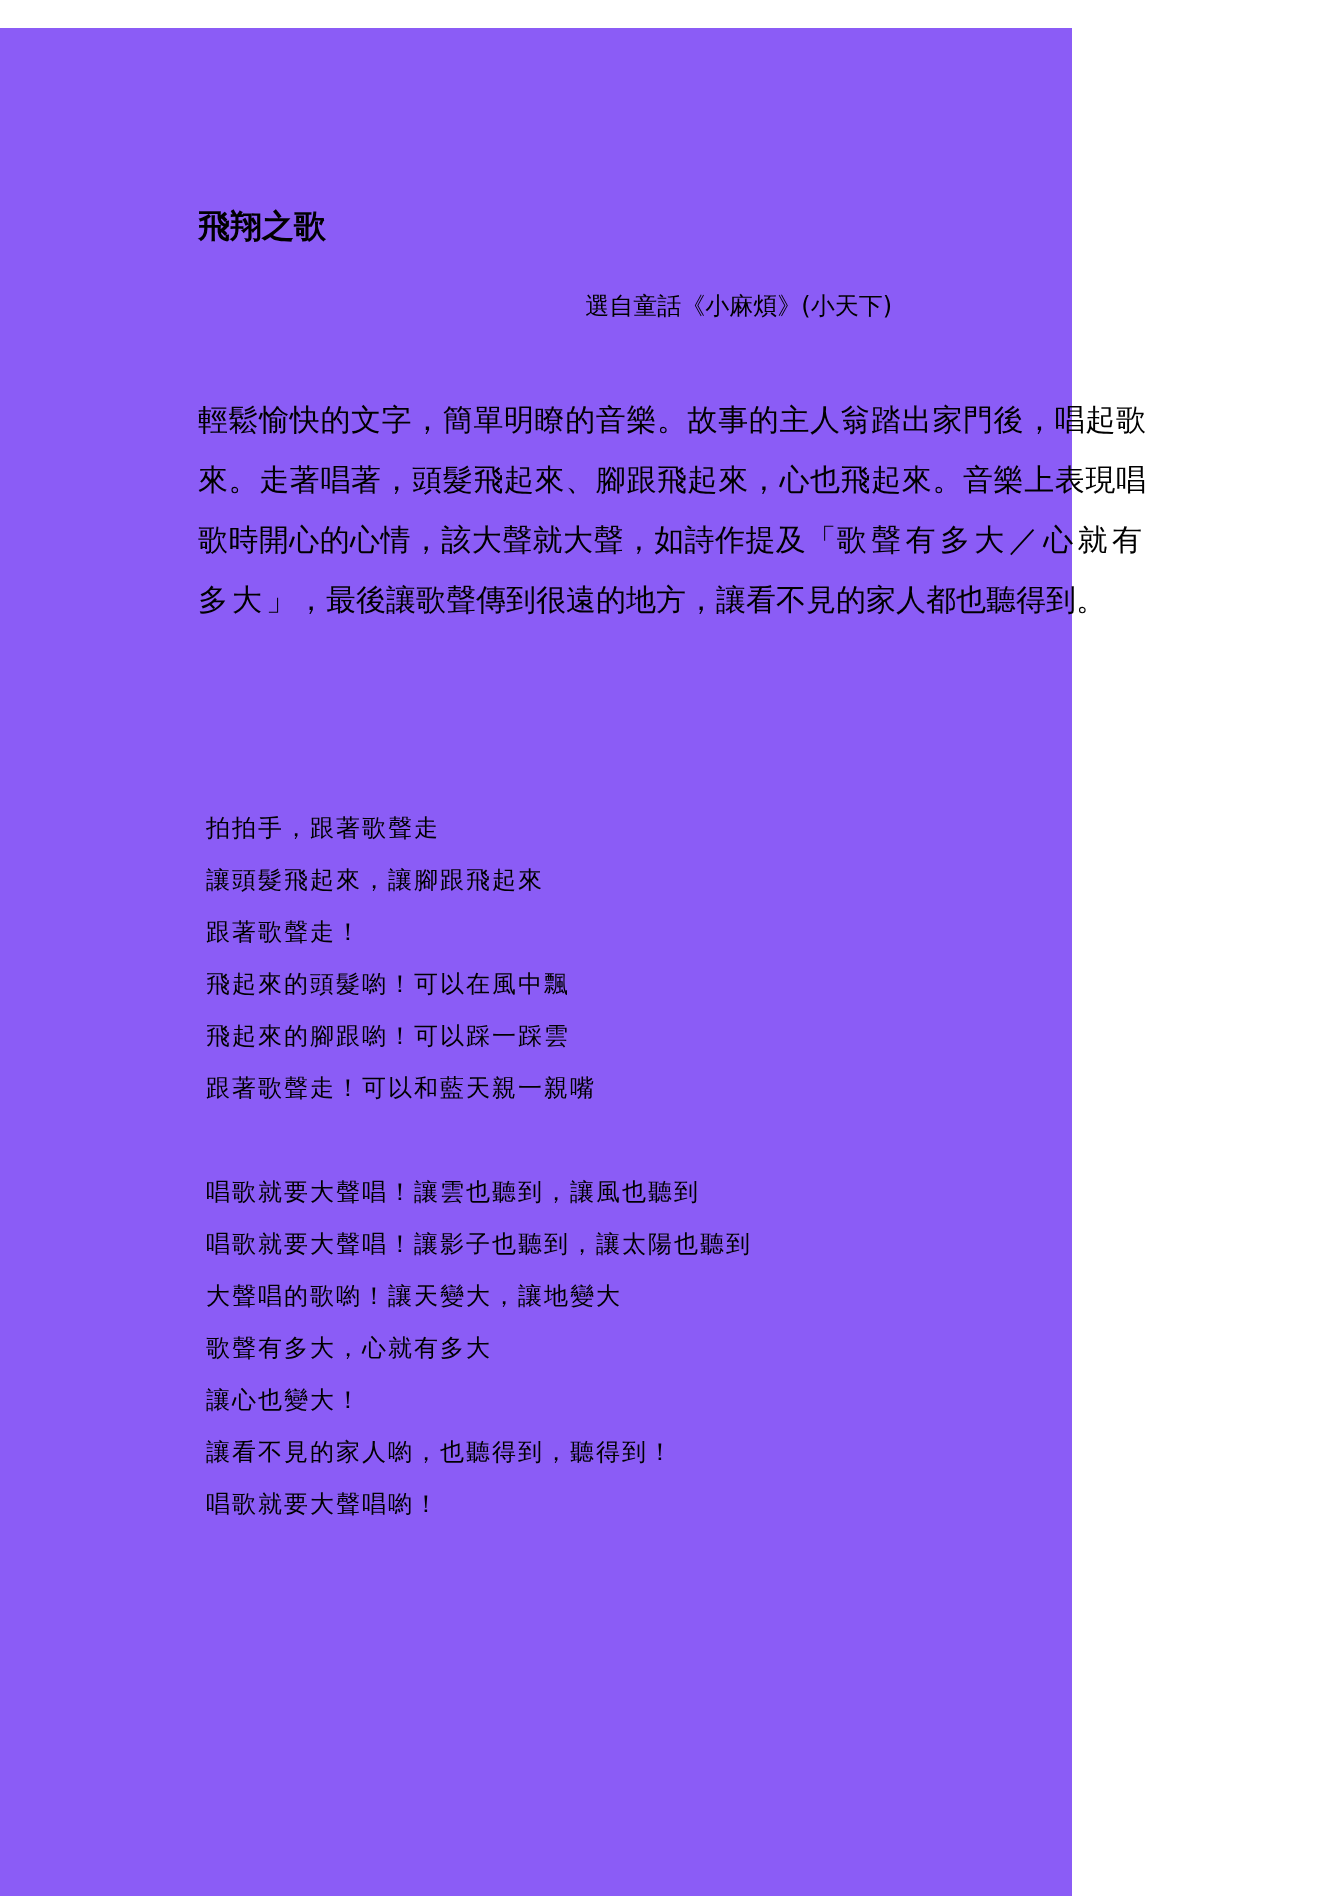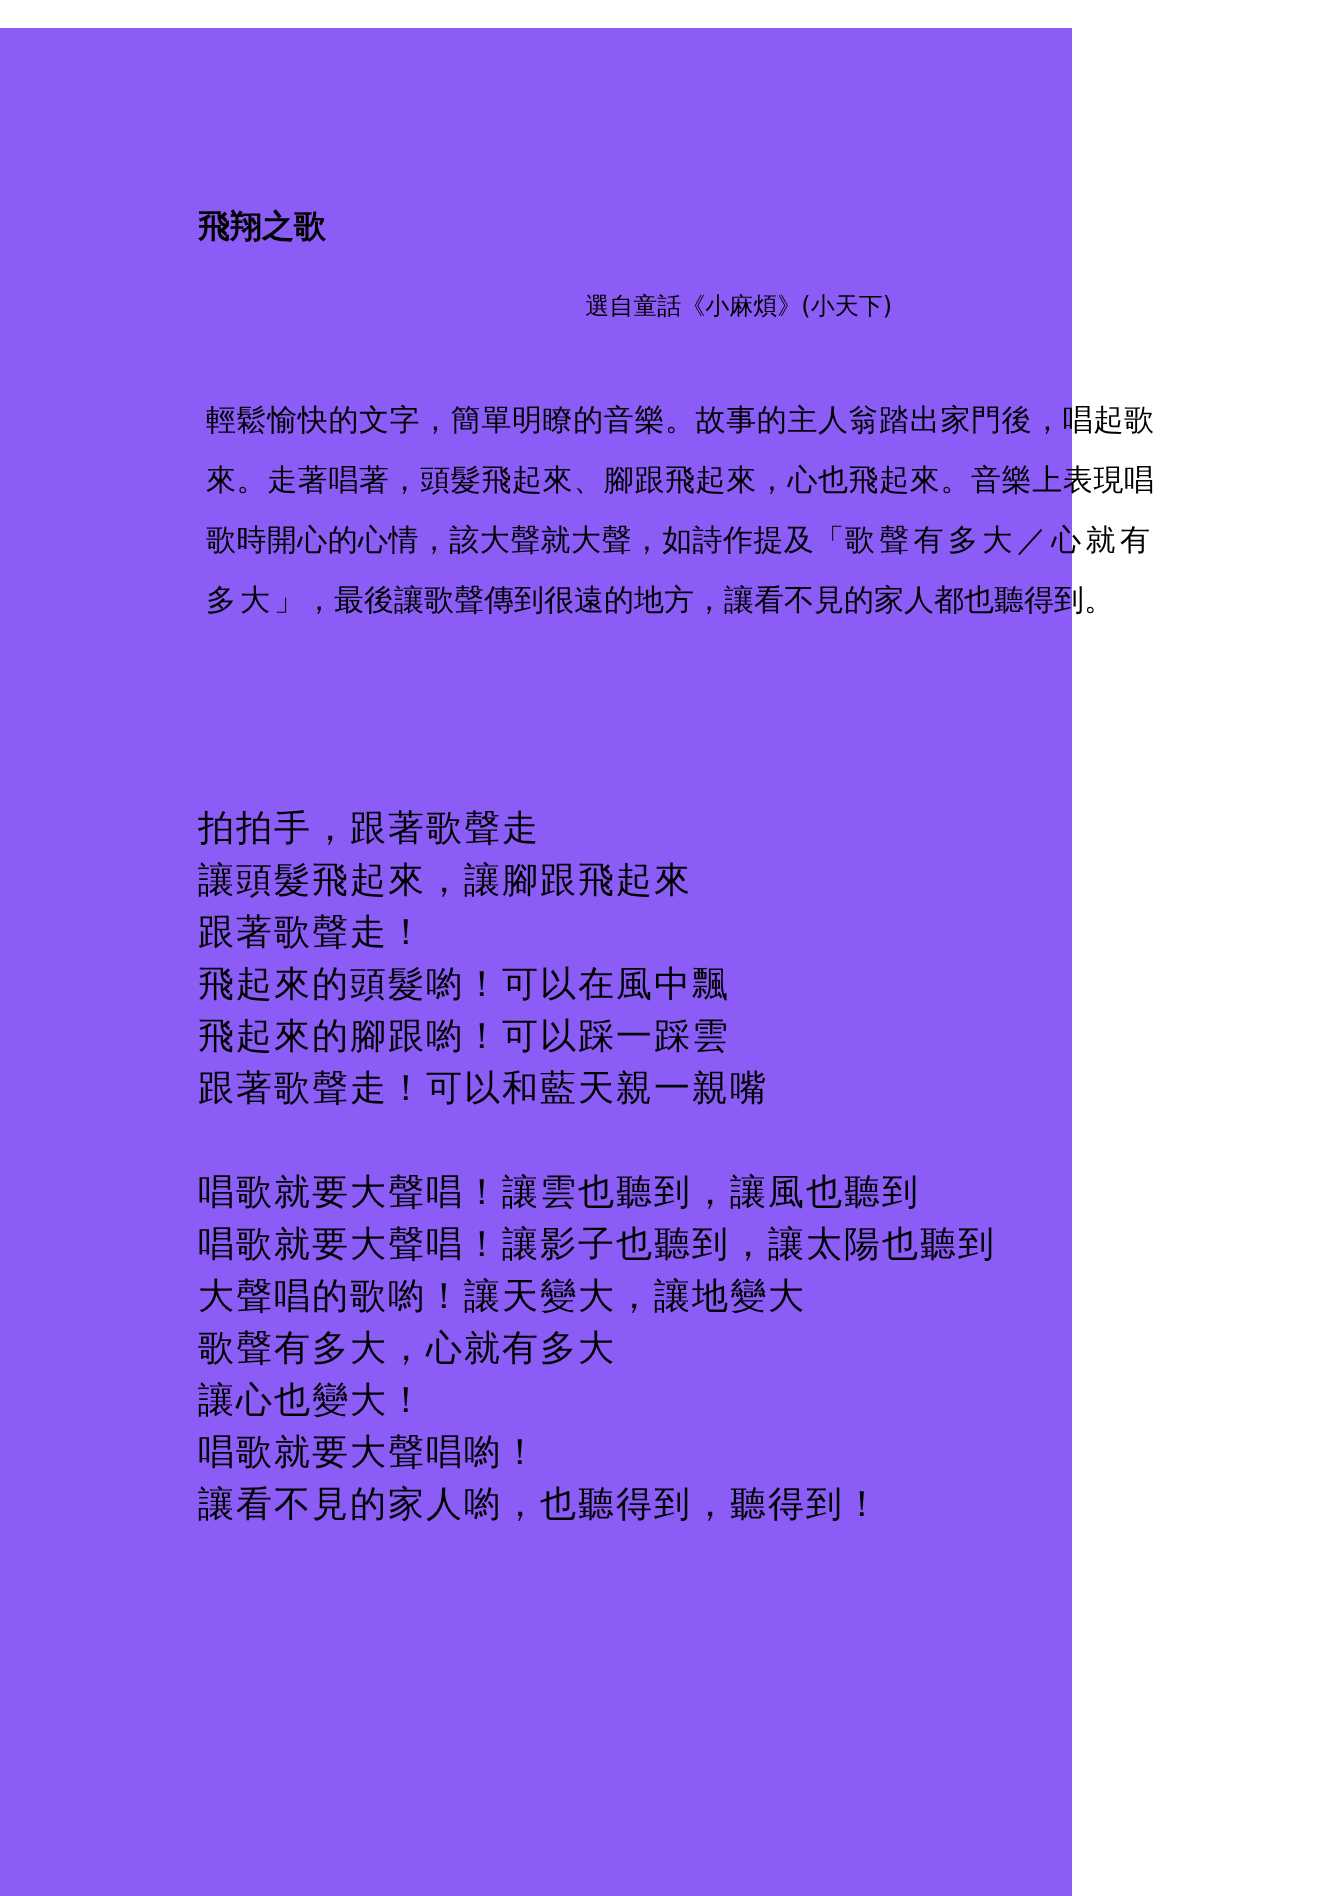--- a/index.html
+++ b/index.html
@@ -37,39 +37,39 @@
       position: absolute;
       right: 180px;
       top: 260px;
       font-family: "DejaVu Sans", "Liberation Sans", sans-serif;
       font-size: 24px;
       line-height: 36px;
       white-space: nowrap;
     }
     .intro {
       position: absolute;
-      left: 206px;
+      left: 198px;
       top: 362px;
       width: 948px;
       font-family: "DejaVu Sans", "Liberation Sans", sans-serif;
       font-size: 30px;
       line-height: 60px;
       margin: 0;
       text-align: justify;
     }
     .intro .quote {
       font-family: "DejaVu Serif", "Liberation Serif", serif;
       letter-spacing: 4px;
     }
     .poem {
       position: absolute;
-      left: 198px;
+      left: 206px;
       width: 900px;
       font-family: "DejaVu Serif", "Liberation Serif", serif;
-      font-size: 36px;
+      font-size: 24px;
       line-height: 52px;
       letter-spacing: 2px;
       margin: 0;
       padding: 0;
       list-style: none;
     }
     .poem li {
       height: 52px;
       white-space: nowrap;
     }
@@ -95,17 +95,17 @@
     <li>飛起來的腳跟喲！可以踩一踩雲</li>
     <li>跟著歌聲走！可以和藍天親一親嘴</li>
   </ul>
 
   <ul class="poem stanza-2">
     <li>唱歌就要大聲唱！讓雲也聽到，讓風也聽到</li>
     <li>唱歌就要大聲唱！讓影子也聽到，讓太陽也聽到</li>
     <li>大聲唱的歌喲！讓天變大，讓地變大</li>
     <li>歌聲有多大，心就有多大</li>
     <li>讓心也變大！</li>
+    <li>讓看不見的家人喲，也聽得到，聽得到！</li>
     <li>唱歌就要大聲唱喲！</li>
-    <li>讓看不見的家人喲，也聽得到，聽得到！</li>
   </ul>
 
 </div>
 
 </body></html>

